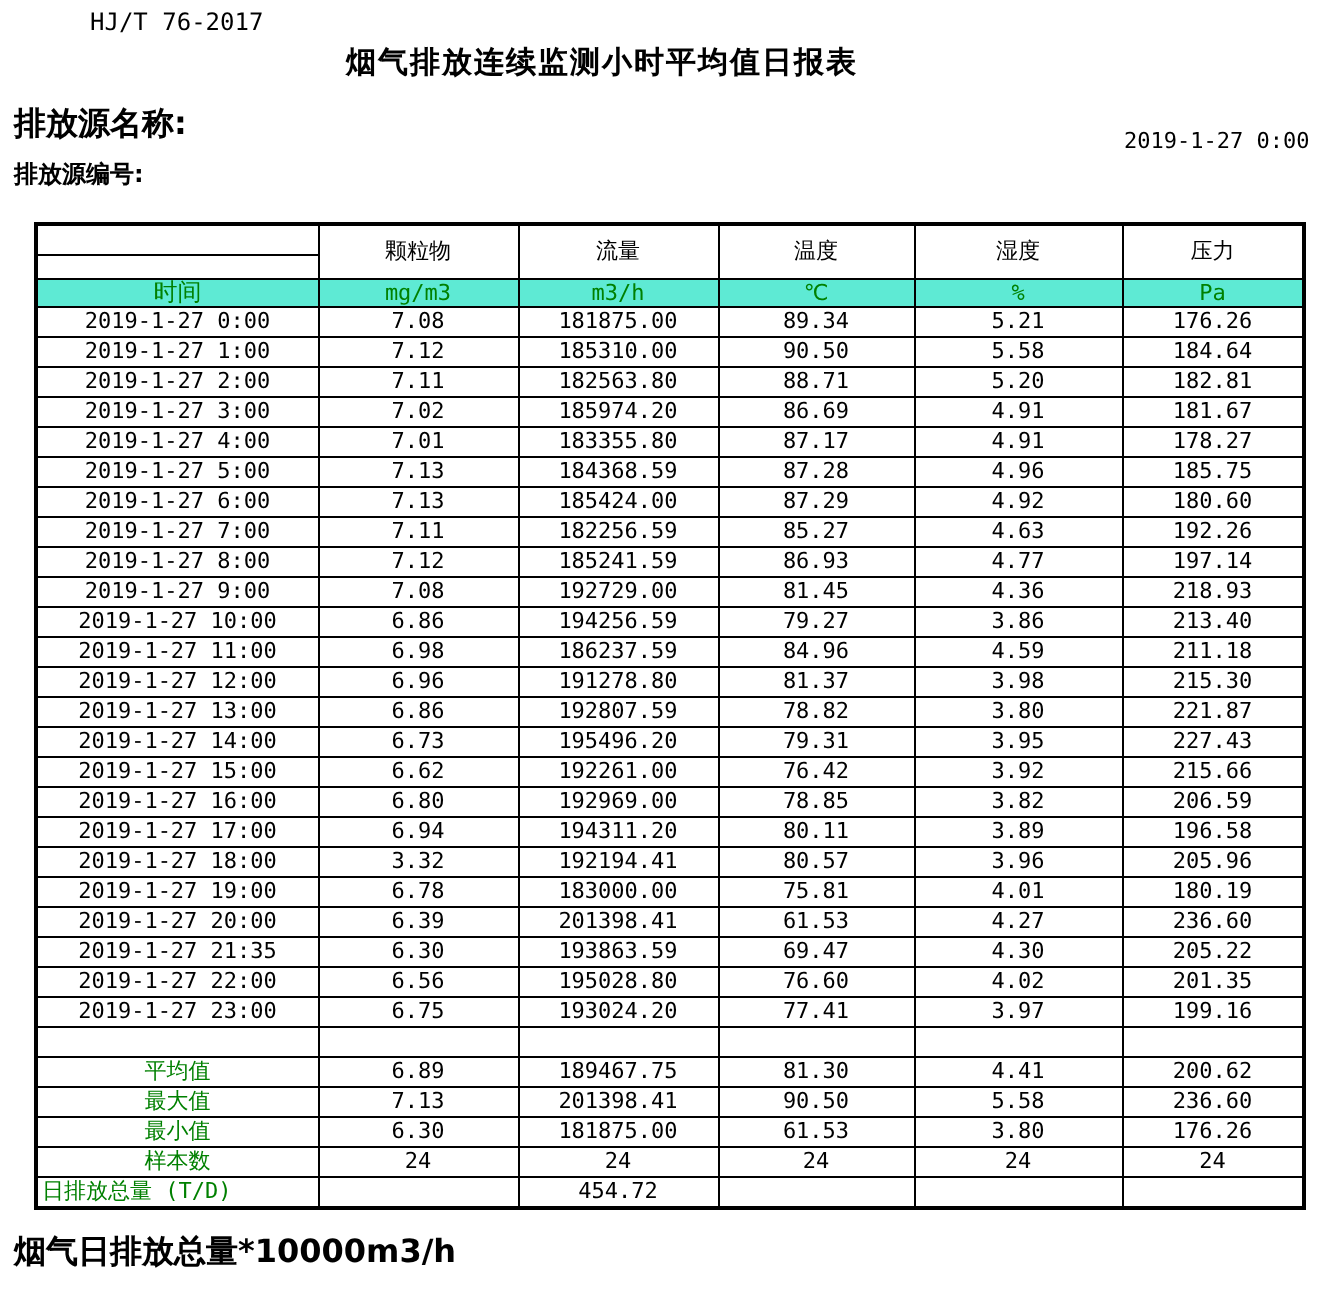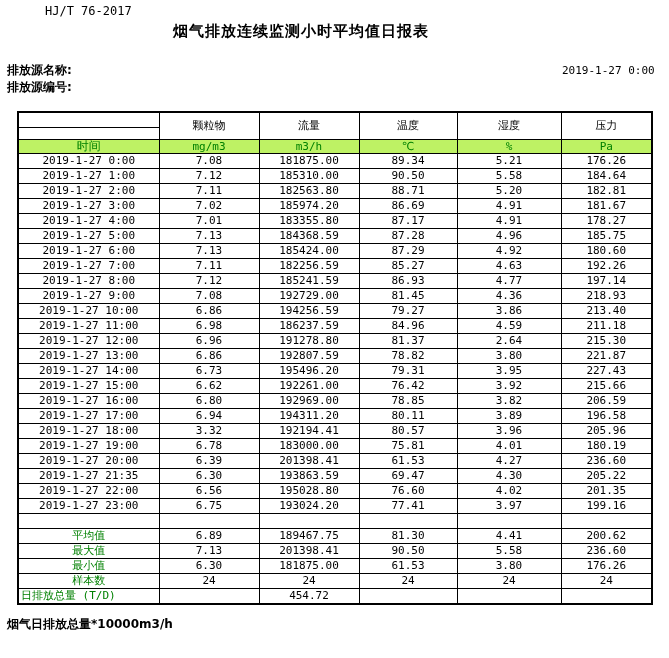--- a/index.html
+++ b/index.html
@@ -15,21 +15,21 @@
   .std-no{
     left:45px;top:4px;
     font-size:12px;font-weight:normal;
     font-family:"DejaVu Sans Mono","DejaVu Sans",monospace;
   }
   .title{
     left:0;top:22px;width:602px;
     text-align:center;
     font-size:15px;font-weight:bold;letter-spacing:1px;
   }
-  .src-name{left:7px;top:62px;font-size:12px;font-weight:bold;}
+  .src-name{left:7px;top:52px;font-size:16px;font-weight:bold;}
   .src-id{left:7px;top:79px;font-size:12px;font-weight:bold;}
   .datetime{
     left:562px;top:64px;font-size:11px;
     font-family:"DejaVu Sans Mono","DejaVu Sans",monospace;
   }
   table.report{
     position:absolute;left:17px;top:111px;
     border-collapse:collapse;table-layout:fixed;
     width:634px;
     border:2px solid #000;
@@ -37,40 +37,40 @@
   table.report td{
     border:1px solid #000;
     text-align:center;
     padding:0;
     overflow:hidden;
     white-space:nowrap;
     font-size:11px;
     line-height:1.1;
     font-family:"DejaVu Sans Mono","DejaVu Sans",monospace;
   }
-  tr.hdr-a td{height:14px;}
+  tr.hdr-a td{height:14px;font-family:Liberation Serif, serif;}
   tr.hdr-b td{height:11px;}
   td.col-hdr{font-size:12px;font-family:"DejaVu Sans",sans-serif;}
   tr.units td{
     height:13px;
-    background:#bef264;
+    background:#5eead4;
     color:#008000;
   }
   tr.units td.time-hdr{font-size:12px;font-family:"DejaVu Sans",sans-serif;}
   tr.data-row td{height:14px;}
   tr.spacer-row td{height:14px;}
   tr.summary-row td{height:14px;}
   td.summary-label{
     color:#008000;
     font-size:12px;
     font-family:"DejaVu Sans",sans-serif;
   }
   td.summary-label.left{text-align:left;padding-left:2px;}
   .foot-note{
-    left:7px;top:616px;font-size:12px;font-weight:bold;
+    left:7px;top:616px;font-size:16px;font-weight:bold;
   }
   .foot-line{top:633px;font-size:12px;font-weight:bold;margin-top:48px;}
   .fl-unit{left:7px;}
   .fl-resp{left:215px;}
   .fl-reporter{left:347px;}
   .fl-date{left:483px;}
   .fl-year{left:582px;}
   .fl-month{left:617px;}
   .fl-day{left:652px;}
 </style>
@@ -208,21 +208,21 @@
         <td>186237.59</td>
         <td>84.96</td>
         <td>4.59</td>
         <td>211.18</td>
       </tr>
       <tr class="data-row">
         <td>2019-1-27 12:00</td>
         <td>6.96</td>
         <td>191278.80</td>
         <td>81.37</td>
-        <td>2.64</td>
+        <td>3.98</td>
         <td>215.30</td>
       </tr>
       <tr class="data-row">
         <td>2019-1-27 13:00</td>
         <td>6.86</td>
         <td>192807.59</td>
         <td>78.82</td>
         <td>3.80</td>
         <td>221.87</td>
       </tr>

